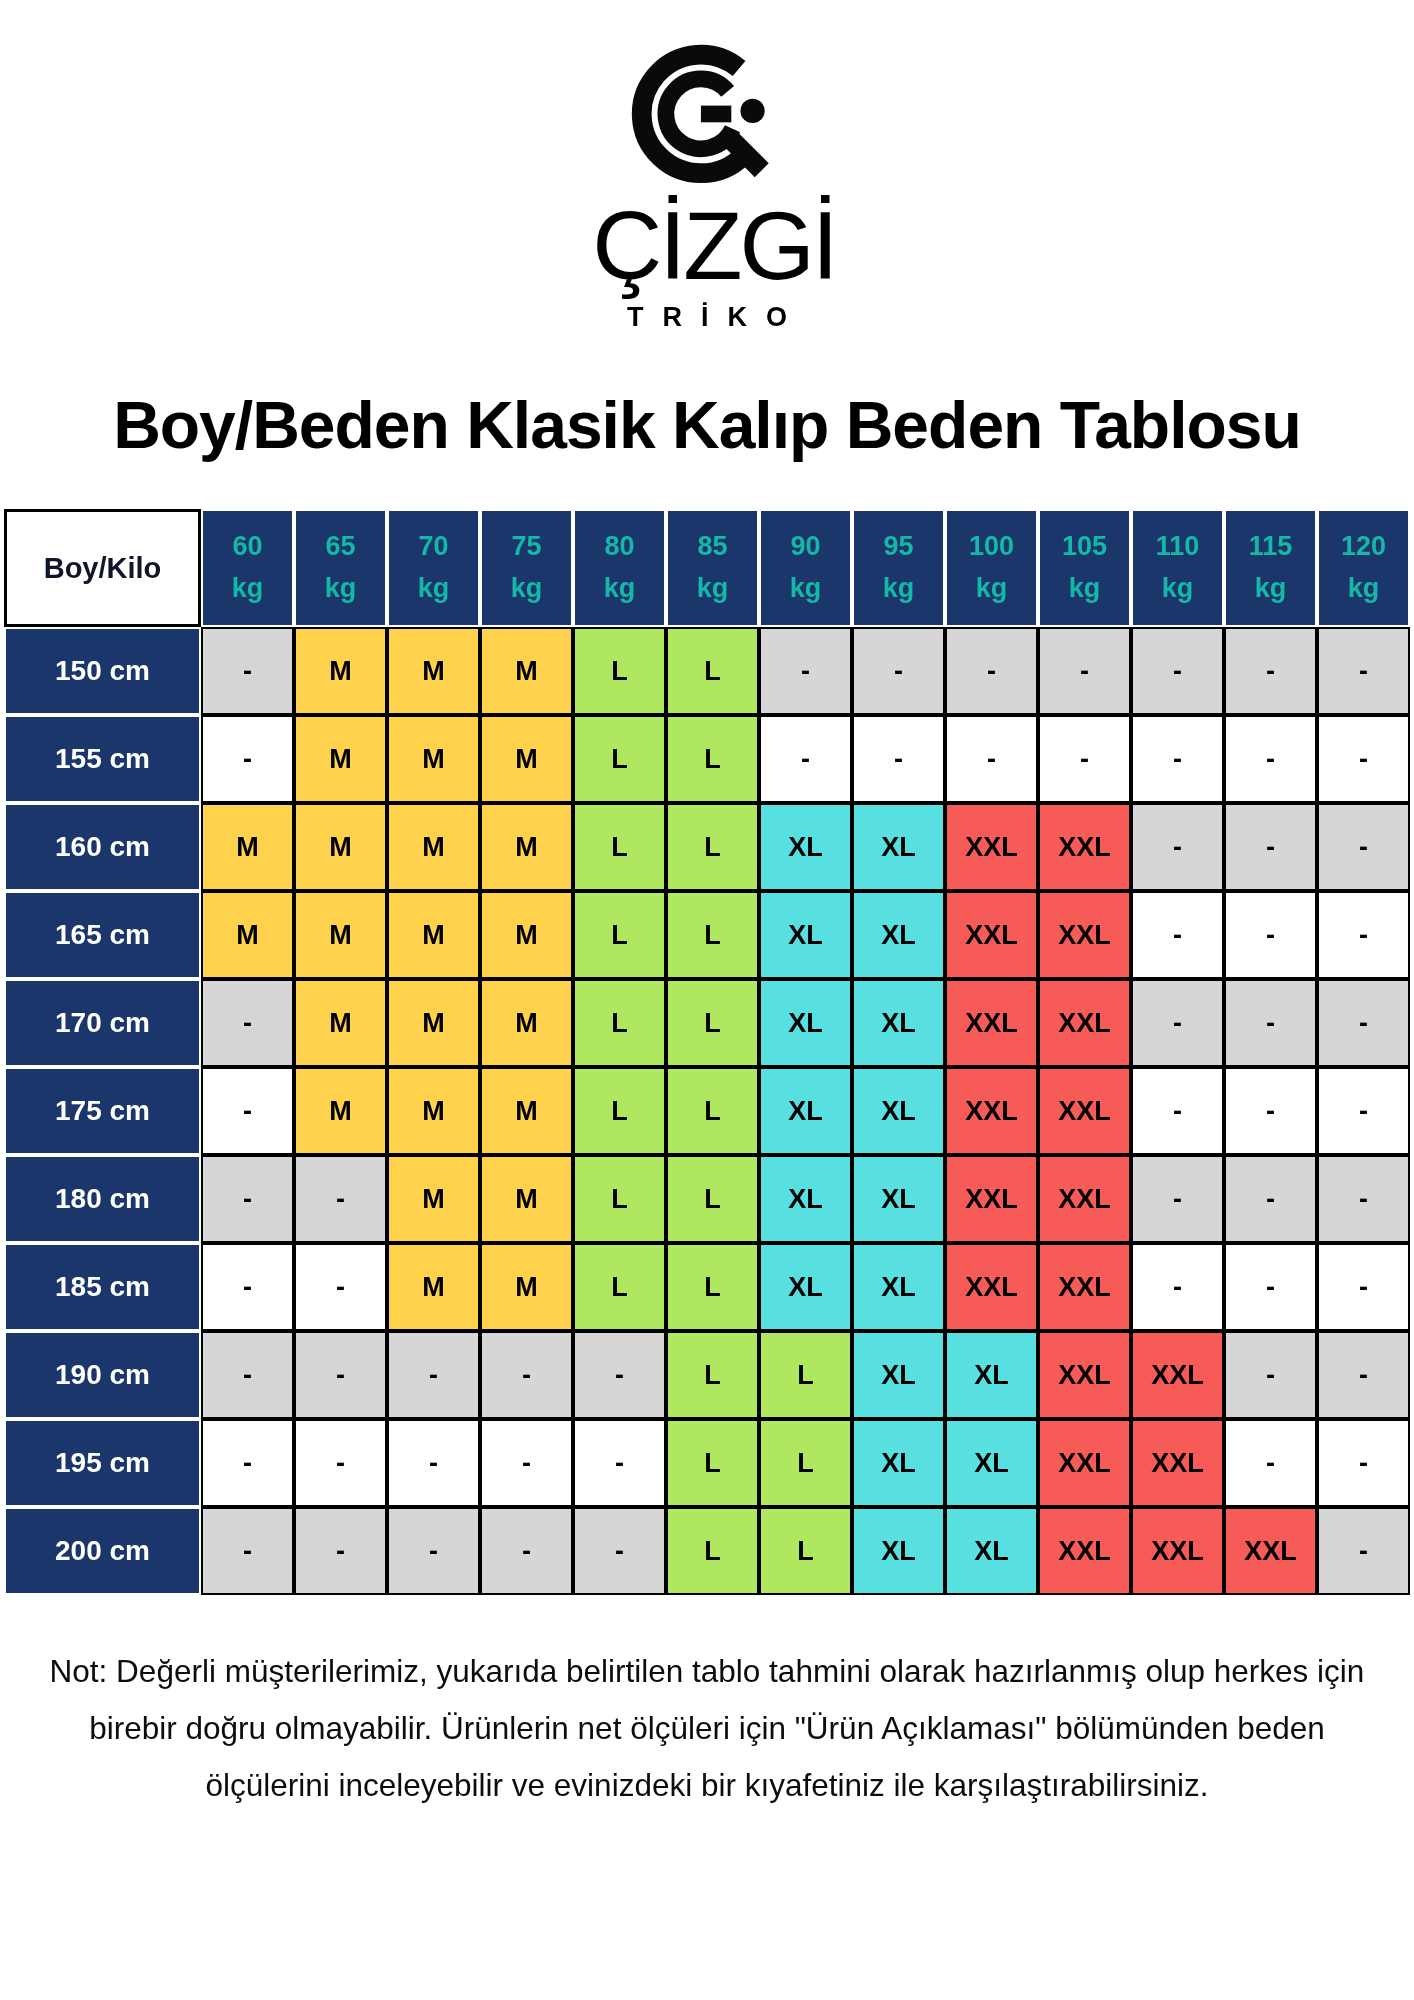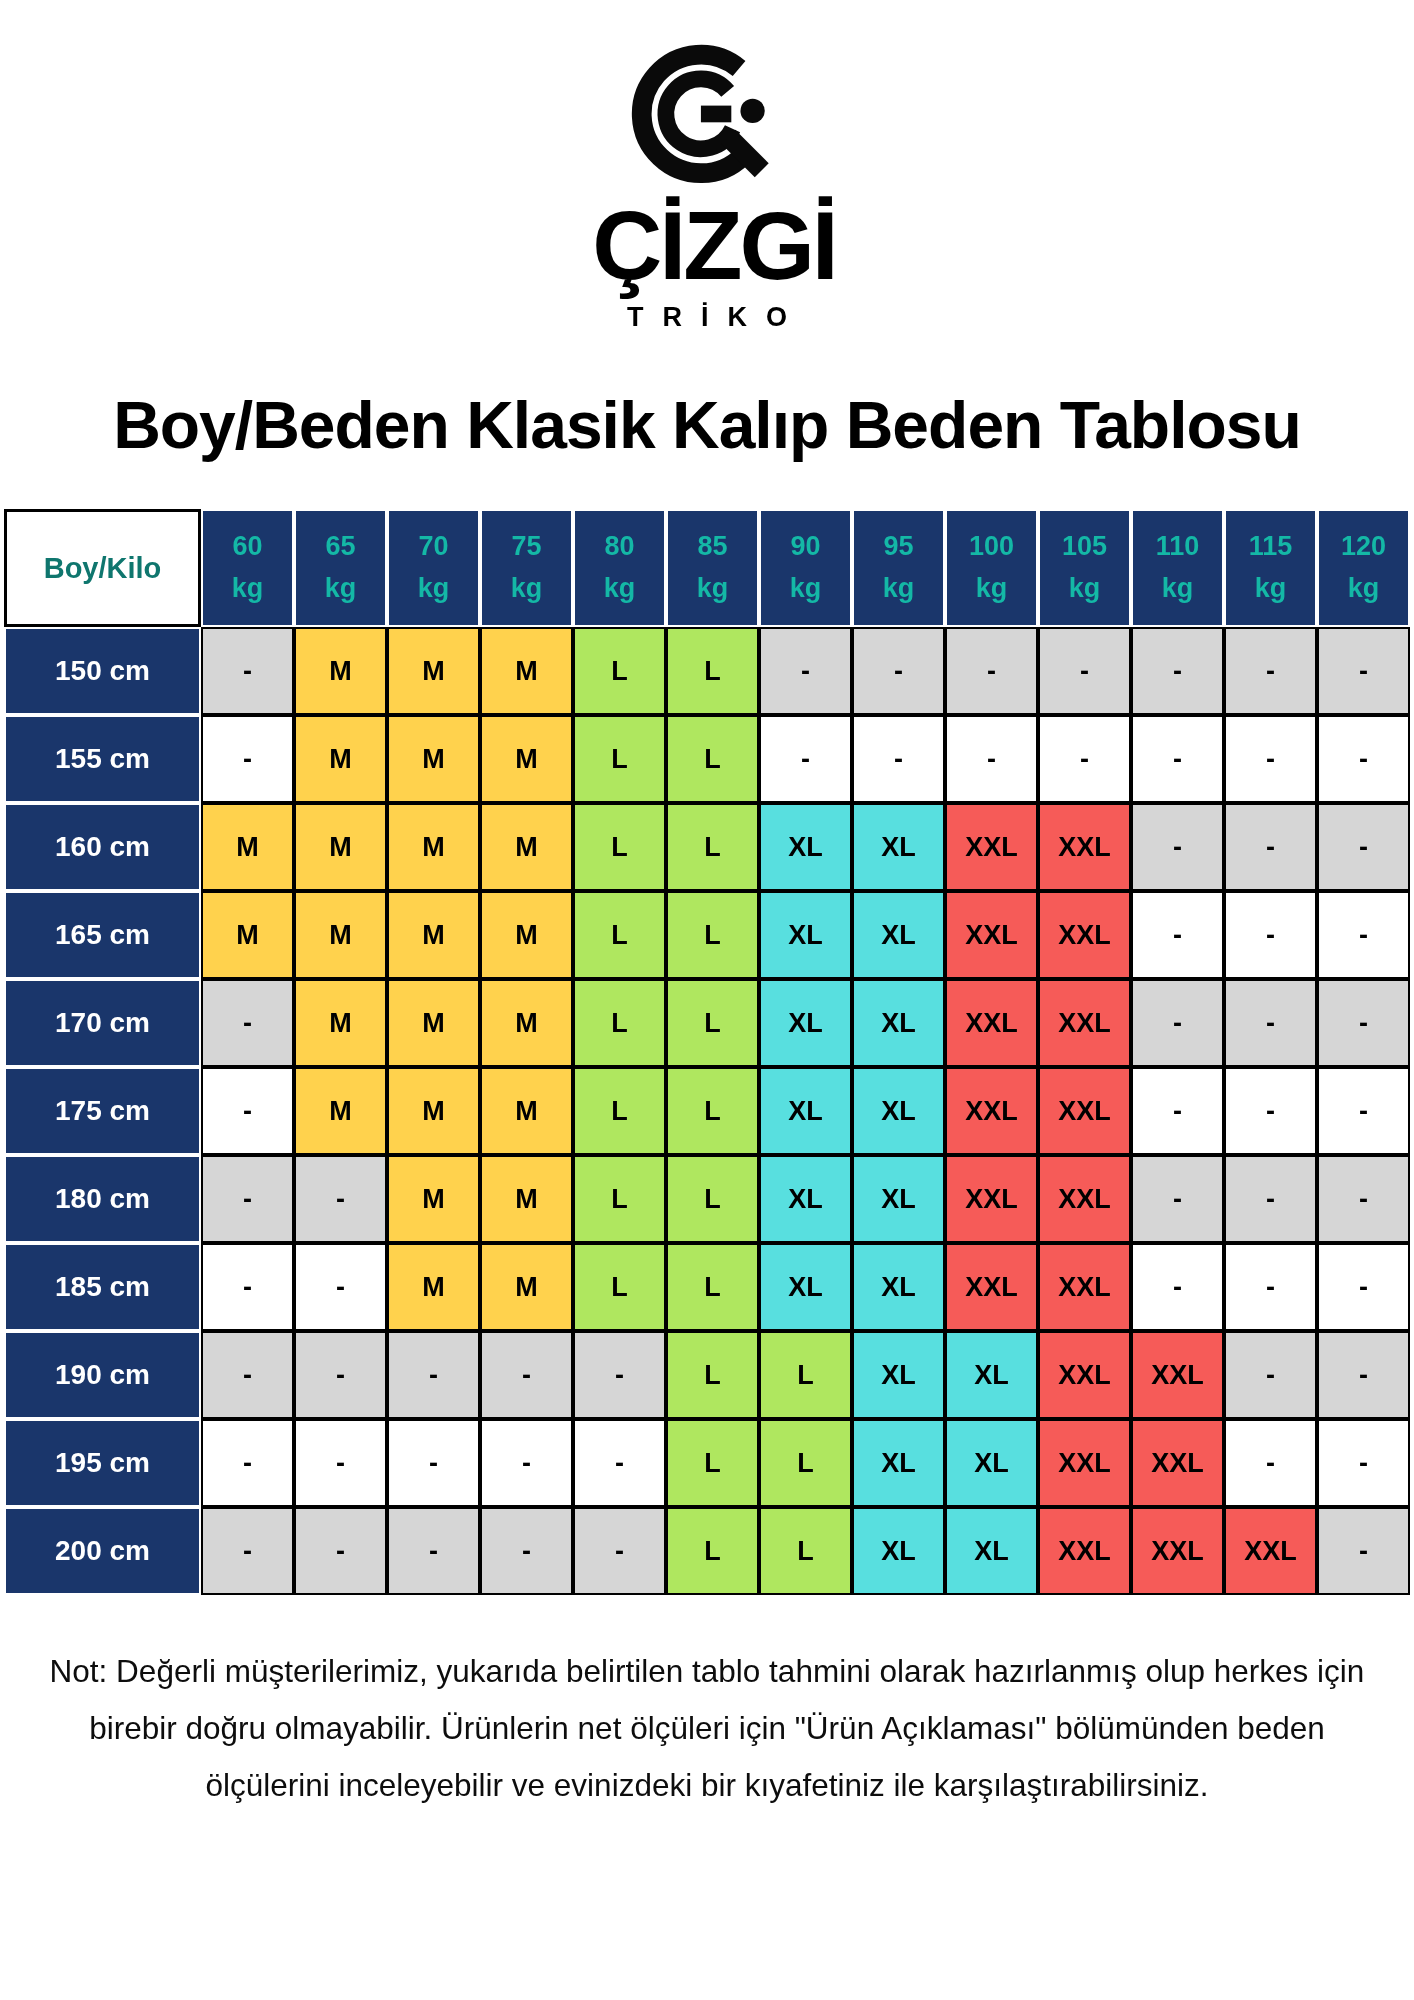--- a/index.html
+++ b/index.html
@@ -1,21 +1,21 @@
 <!DOCTYPE html>
 <html lang="tr"><head>
 <meta charset="utf-8">
 <style>
   html,body { margin:0; padding:0; background:#ffffff; }
   body { width:1414px; font-family:"Liberation Sans","DejaVu Sans",sans-serif; color:#000; }
 
   
   .logo-block { text-align:center; padding-top:38px; }
   .logo-mark { display:block; margin:0 auto; }
-  .brand-name { font-size:97px; font-weight:700; letter-spacing:-3px; line-height:.95; margin-top:4px;padding-left:14px; }
+  .brand-name { font-size:97px; font-weight:400; letter-spacing:-3px; line-height:.95; margin-top:4px;padding-left:14px; }
   .brand-sub { font-size:27px; font-weight:700; letter-spacing:19px; padding-left:19px; margin-top:10px; }
 
   
   .page-title { font-size:66px; font-weight:700; letter-spacing:-1px; text-align:center; margin:54px 10px 46px; }
 
   
   table.size-table { border-collapse:separate; border-spacing:0; table-layout:fixed; width:1406px; margin:0 auto; }
   table.size-table col.first { width:197px; }
   thead tr { height:118px; }
   tbody tr { height:88px; }
@@ -46,21 +46,21 @@
 </header>
 
 <h1 class="page-title">Boy/Beden Klasik Kalıp Beden Tablosu</h1>
 
 <table class="size-table">
   <colgroup>
       <col class="first">
     </colgroup>
   <thead>
     <tr id="header-row">
-      <th class="corner-cell" style="color: #0f766e;">Boy/Kilo</th>
+      <th class="corner-cell" style="color: #0f172a;">Boy/Kilo</th>
     <th class="col-head" style="background: rgb(26, 54, 107);">
           <span class="ln">60</span>
           <span class="ln">kg</span>
         </th>
         <th class="col-head" style="background: rgb(26, 54, 107);">
           <span class="ln">65</span>
           <span class="ln">kg</span>
         </th>
         <th class="col-head" style="background: rgb(26, 54, 107);">
           <span class="ln">70</span>

